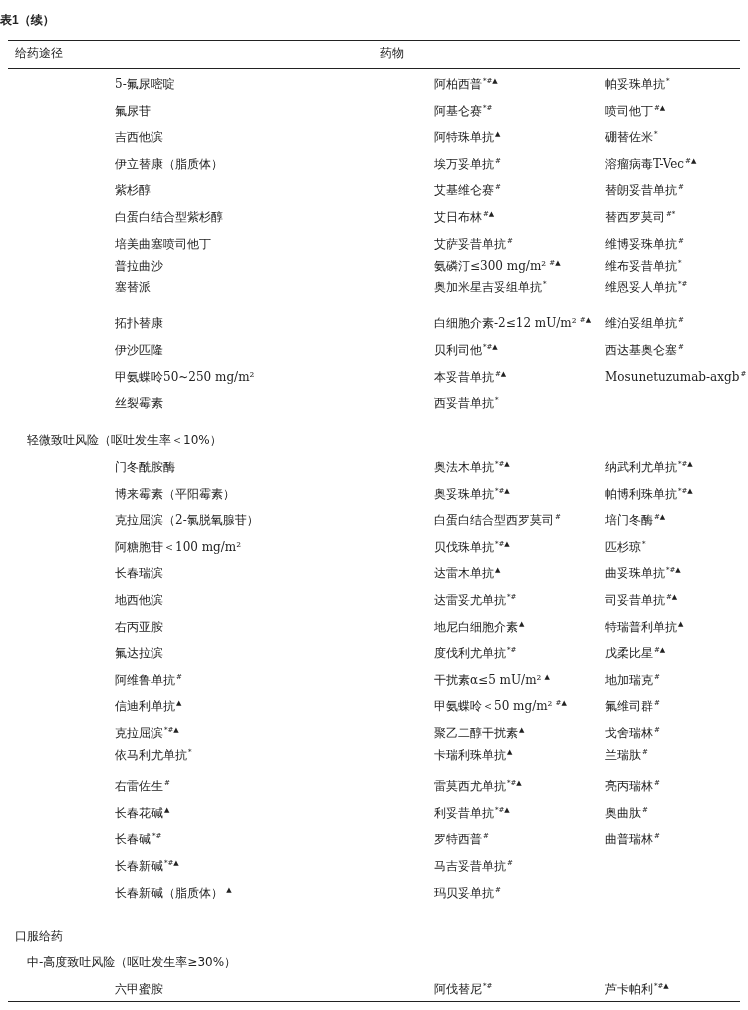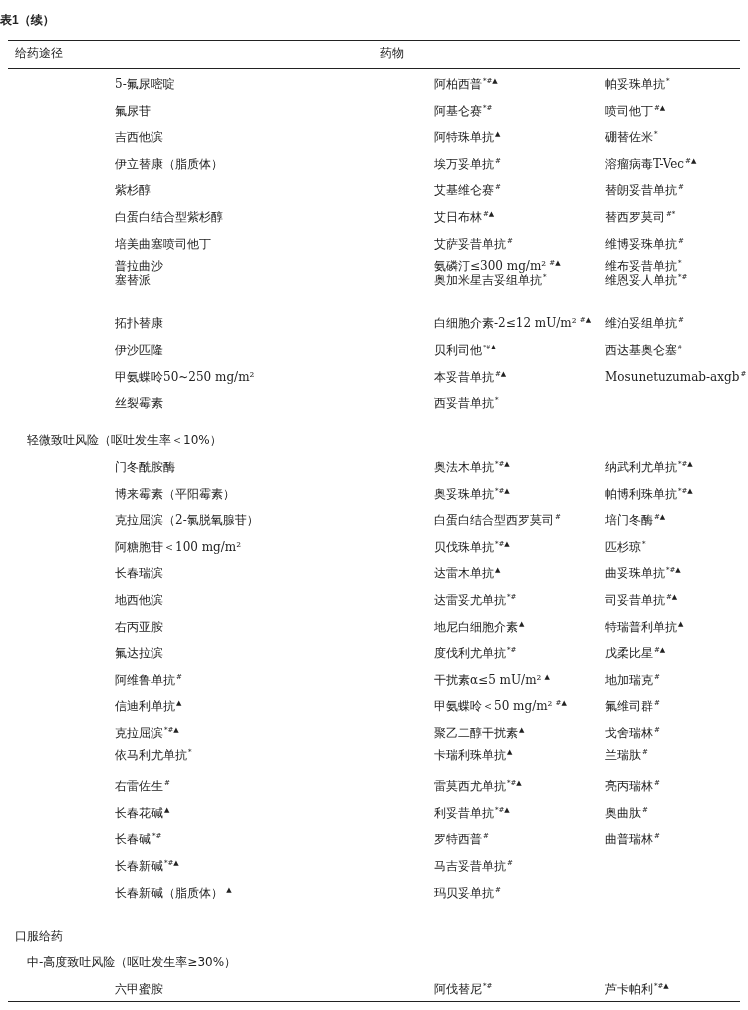--- a/index.html
+++ b/index.html
@@ -124,31 +124,31 @@
     <div class="row" style="top: 235.6px;">
       <span class="c1"><span>培美曲塞喷司他丁</span><sup></sup></span>
       <span class="c2"><span>艾萨妥昔单抗</span><sup>#</sup></span>
       <span class="c3"><span>维博妥珠单抗</span><sup>#</sup></span>
     </div>
     <div class="row" style="top: 258px;">
       <span class="c1"><span>普拉曲沙</span><sup></sup></span>
       <span class="c2"><span>氨磷汀≤300 mg/m²</span><sup> #▲</sup></span>
       <span class="c3"><span>维布妥昔单抗</span><sup>*</sup></span>
     </div>
-    <div class="row" style="top: 272px; text-align: center;">
+    <div class="row" style="top: 279px; text-align: center;">
       <span class="c1"><span>塞替派</span><sup></sup></span>
       <span class="c2"><span>奥加米星吉妥组单抗</span><sup>*</sup></span>
       <span class="c3"><span>维恩妥人单抗</span><sup>*#</sup></span>
     </div>
     <div class="row" style="top: 315.4px;">
       <span class="c1"><span>拓扑替康</span><sup></sup></span>
       <span class="c2"><span>白细胞介素-2≤12 mU/m²</span><sup> #▲</sup></span>
       <span class="c3"><span>维泊妥组单抗</span><sup>#</sup></span>
     </div>
-    <div class="row" style="top: 342px; font-family: Liberation Serif, serif;">
+    <div class="row" style="top: 342px;">
       <span class="c1"><span>伊沙匹隆</span><sup></sup></span>
       <span class="c2"><span>贝利司他</span><sup>*#▲</sup></span>
       <span class="c3"><span>西达基奥仑塞</span><sup>#</sup></span>
     </div>
     <div class="row" style="top: 368.6px;">
       <span class="c1"><span>甲氨蝶呤50~250 mg/m²</span><sup></sup></span>
       <span class="c2"><span>本妥昔单抗</span><sup>#▲</sup></span>
       <span class="c3"><span>Mosunetuzumab-axgb</span><sup>#</sup></span>
     </div>
     <div class="row" style="top: 395.2px;">

